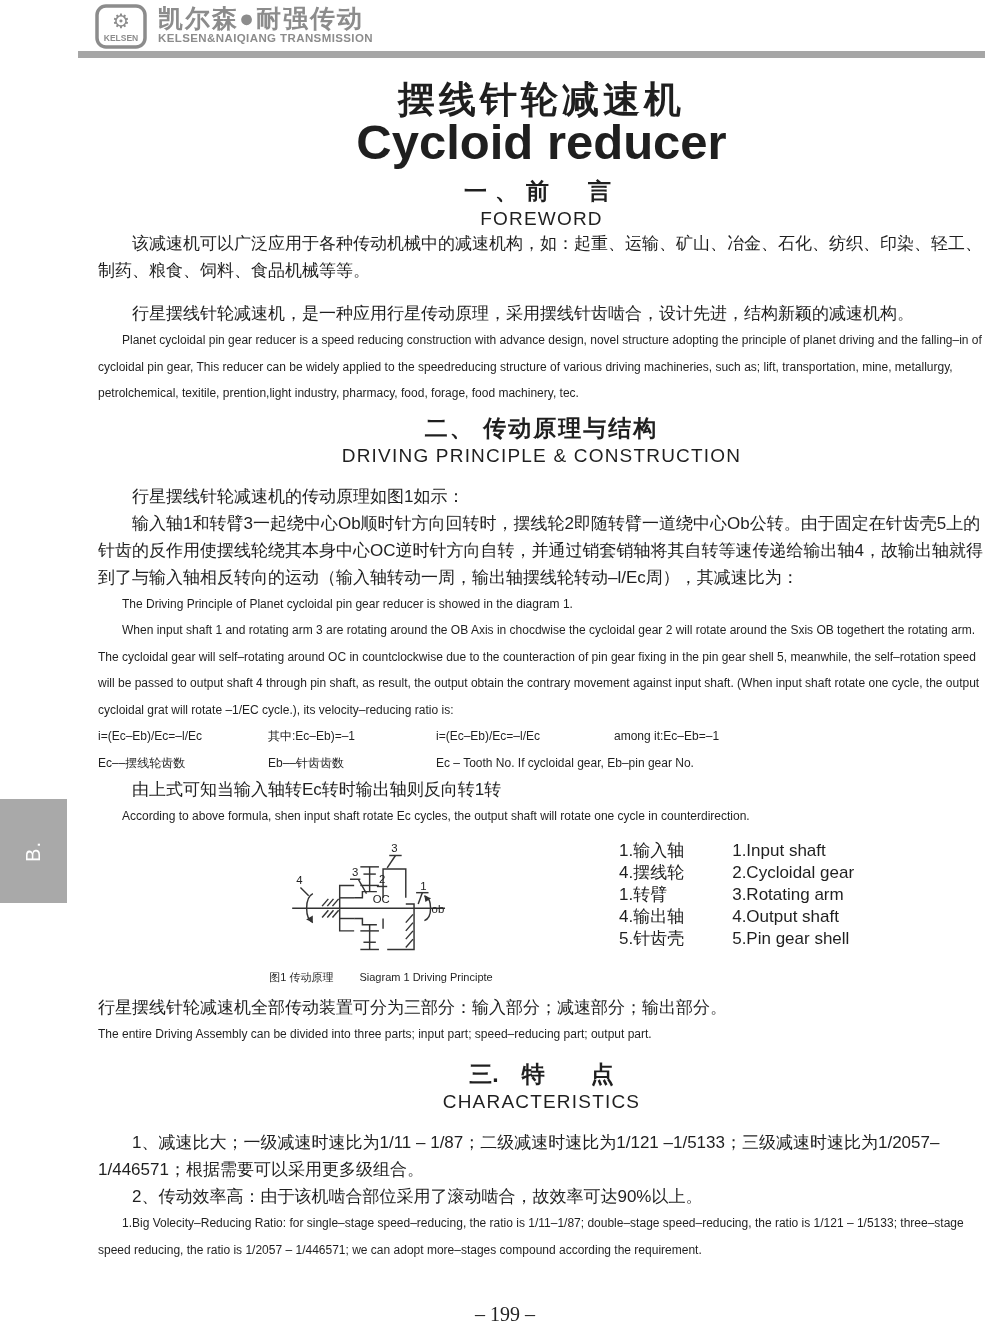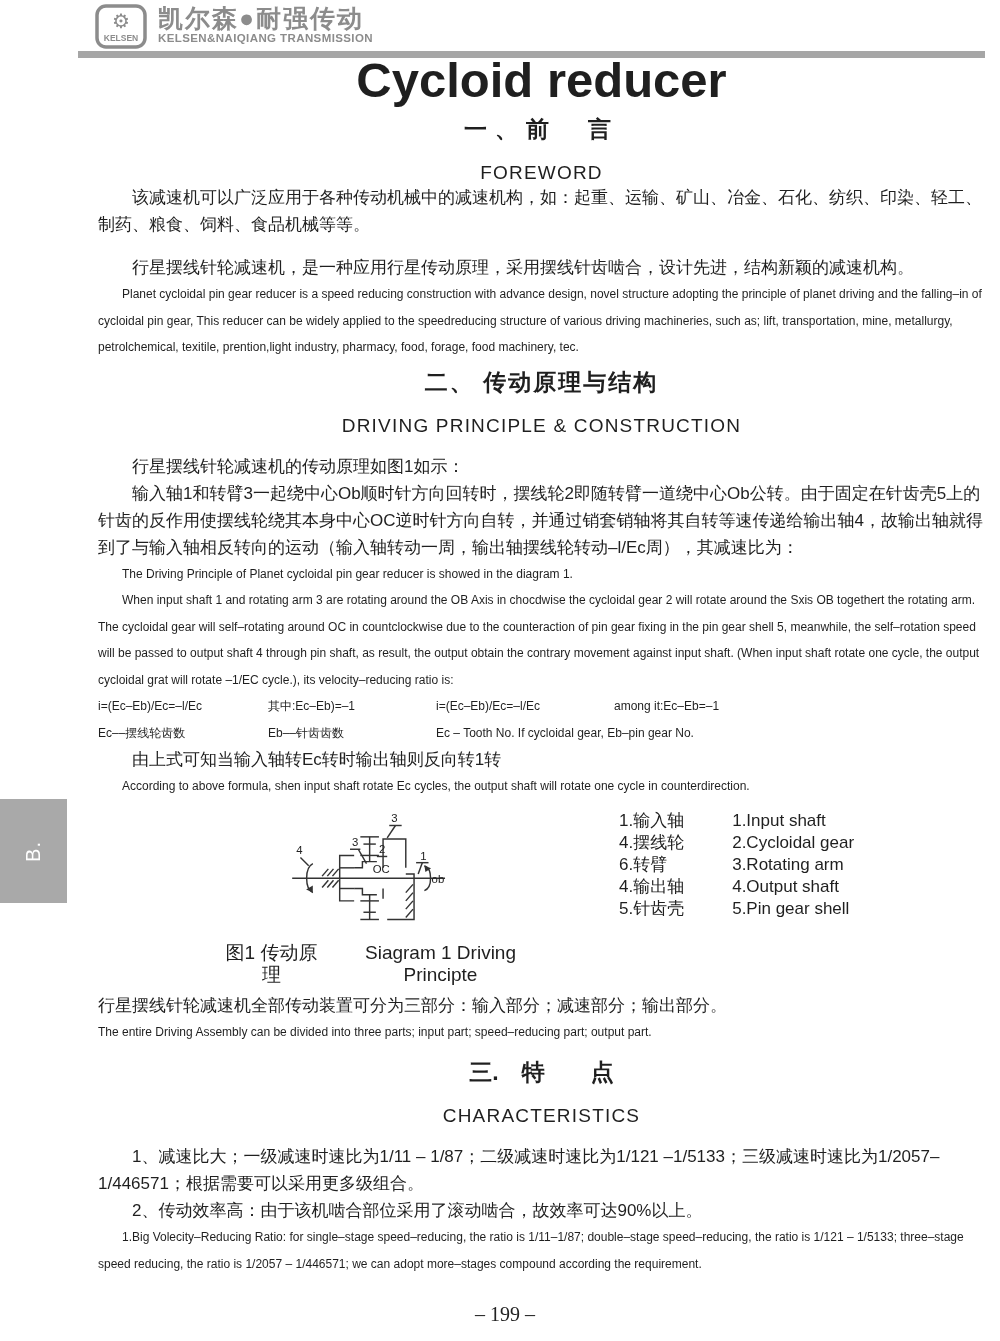--- a/index.html
+++ b/index.html
@@ -13,41 +13,41 @@
   .logo-box { display:block; }
   .brand { display:flex; flex-direction:column; }
   .brand-cn { font-size:25px; font-weight:bold; color:#8c8c8c; letter-spacing:2px; line-height:27px; margin-top:1px; }
   .brand-en { font-size:11.5px; font-weight:bold; color:#8c8c8c; letter-spacing:0.4px; line-height:13px; }
   .bar { height:7px; background:#a6a6a6; margin:2px 15px 0 78px; }
   
   .content { padding:0 15px 0 98px; }
   .title-cn { text-align:center; font-size:37px; font-weight:bold; letter-spacing:4px; line-height:40px; margin-top:22px; }
   .title-en { text-align:center; font-size:49px; font-weight:bold; line-height:44px; }
   .h-cn { text-align:center; font-size:23px; font-weight:bold; line-height:26px; }
-  .h-en { text-align:center; font-size:19px; font-weight:normal; letter-spacing:1.2px; line-height:23px; margin-top:19px; }
+  .h-en { text-align:center; font-size:19px; font-weight:normal; letter-spacing:1.2px; line-height:23px; margin-top:3px; }
   .ls-wide { letter-spacing:8px; }
   .ls-mid { letter-spacing:2px; }
   .mt-sec { margin-top:14px; }
   .mt-sec2 { margin-top:8px; }
   .mt-body { margin-top:16px; }
   .mt-body-sm { margin-top:6px; }
   p.cn { font-size:17px; line-height:27px; }
   p.en { font-size:12px; line-height:26.5px; }
   .indent { text-indent:2em; }
   
   .formula { display:flex; align-items:baseline; }
   .fcol-a { width:170px; flex:none; }
   .fcol-b { width:168px; flex:none; }
   .fcol-c { width:178px; flex:none; }
   
   .figure { margin-top:10px; }
   .fig-row { display:flex; align-items:flex-start; }
   .fig-diagram-col { width:312px; margin-left:127px; flex:none; text-align:center; }
   .diagram { display:block; margin:0 auto; }
-  .fig-caption { font-size:19px; line-height:22px; margin-top:6px; display:flex; justify-content:center; gap:26px; color:#1f1f1f; }
+  .fig-caption { font-size:11px; line-height:22px; margin-top:0; display:flex; justify-content:center; gap:26px; color:#1f1f1f; }
   .legend { list-style:none; font-size:17px; line-height:22px; }
   .legend-cn { margin-left:82px; }
   .legend-en { margin-left:48px; }
   .legend li { white-space:nowrap; }
   
   .side-tab {
     position:absolute; left:0; top:799px; width:67px; height:104px; background:#a9a9a9;
     display:flex; align-items:center; justify-content:center;
   }
   .side-tab span { transform:rotate(-90deg); color:#ffffff; font-size:20px; letter-spacing:1px; }
@@ -72,20 +72,21 @@
     <div class="brand">
       <div class="brand-cn">凯尔森●耐强传动</div>
       <div class="brand-en">KELSEN&amp;NAIQIANG TRANSMISSION</div>
     </div>
   </header>
 
   <div class="bar"></div>
 
   <main class="content">
 
+    <h1 class="title-cn">摆线针轮减速机</h1>
     <h1 class="title-en">Cycloid reducer</h1>
 
     <h2 class="h-cn ls-wide mt-sec">一、前　言</h2>
     <h3 class="h-en">FOREWORD</h3>
 
     <p class="cn indent">该减速机可以广泛应用于各种传动机械中的减速机构，如：起重、运输、矿山、冶金、石化、纺织、印染、轻工、制药、粮食、饲料、食品机械等等。</p>
     <p class="cn indent mt-body">行星摆线针轮减速机，是一种应用行星传动原理，采用摆线针齿啮合，设计先进，结构新颖的减速机构。</p>
     <p class="en indent">Planet cycloidal pin gear reducer is a speed reducing construction with advance design, novel structure adopting the principle of planet driving and the falling–in of cycloidal pin gear, This reducer can be widely applied to the speedreducing structure of various driving machineries, such as; lift, transportation, mine, metallurgy, petrolchemical, texitile, prention,light industry, pharmacy, food, forage, food machinery, tec.</p>
 
     <h2 class="h-cn ls-mid mt-sec2">二、 传动原理与结构</h2>
@@ -167,21 +168,21 @@
             </g>
           </svg>
           <figcaption class="fig-caption">
             <span>图1 传动原理</span>
             <span>Siagram 1 Driving Principte</span>
           </figcaption>
         </div>
         <ul class="legend legend-cn">
           <li>1.输入轴</li>
           <li>4.摆线轮</li>
-          <li>6.转臂</li>
+          <li>1.转臂</li>
           <li>4.输出轴</li>
           <li>5.针齿壳</li>
         </ul>
         <ul class="legend legend-en">
           <li>1.Input shaft</li>
           <li>2.Cycloidal gear</li>
           <li>3.Rotating arm</li>
           <li>4.Output shaft</li>
           <li>5.Pin gear shell</li>
         </ul>

